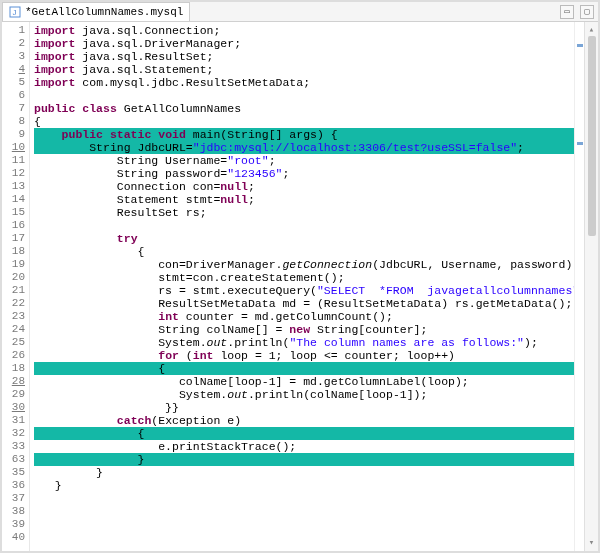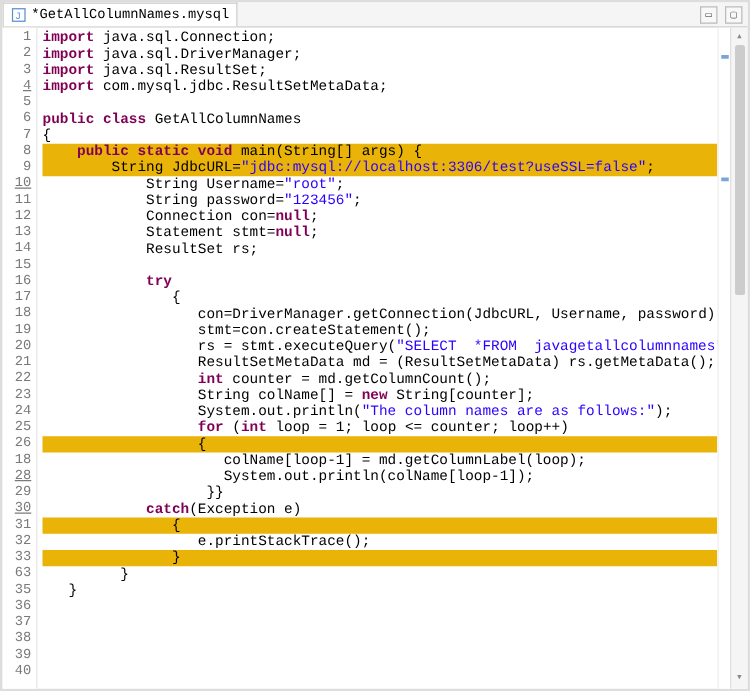--- a/index.html
+++ b/index.html
@@ -9,24 +9,24 @@
   .tab { display: flex; align-items: center; gap: 4px; padding: 2px 6px; background: #fff; border: 1px solid #ccc; border-bottom: none; font-size: 11px; height: 100%; }
   .tab-icon { width: 12px; height: 12px; display: inline-flex; }
   .window-controls { margin-left: auto; display: flex; gap: 6px; padding-right: 4px; }
   .ctrl-icon { width: 14px; height: 14px; border: 1px solid #bbb; display: inline-flex; align-items: center; justify-content: center; font-size: 9px; color: #666; background: #f8f8f8; }
   .editor-area { flex: 1; display: flex; overflow: hidden; position: relative; }
   .gutter { width: 28px; background: #fff; border-right: 1px solid #e8e8e8; text-align: right; padding: 2px 4px 2px 0; color: #7a7a7a; user-select: none; }
   .gutter .ln { height: 13px; line-height: 13px; font-size: 11px; }
   .gutter .ln.marked { text-decoration: underline; }
   .code { flex: 1; padding: 2px 0 14px 4px; position: relative; overflow: hidden; }
   .code-line { height: 13px; line-height: 13px; white-space: pre; font-size: 11.5px; }
-  .code-line.hl { background: #eab308; }
+  .code-line.hl { background: #14b8a6; }
   .kw { color: #7f0055; font-weight: bold; }
   .str { color: #2a00ff; }
-  .it { }
+  .it { font-style: italic; }
   .scrollbar { width: 14px; background: #f5f5f5; border-left: 1px solid #e0e0e0; display: flex; flex-direction: column; align-items: center; padding: 2px 0; }
   .arrow { font-size: 9px; color: #888; height: 12px; }
   .thumb { width: 8px; background: #ccc; border-radius: 2px; flex: 0 0 200px; margin-top: 0; }
   .overview { width: 10px; background: #fff; border-left: 1px solid #eee; position: relative; }
   .mark-blue { position: absolute; left: 2px; width: 6px; height: 3px; background: #7aa5d6; }
 </style>
 </head>
 <body>
 
 <div class="frame">
@@ -86,20 +86,21 @@
         <div class="ln">36</div>
         <div class="ln">37</div>
         <div class="ln">38</div>
         <div class="ln">39</div>
         <div class="ln">40</div>
       </div>
     <div class="code" id="code">
         <div class="code-line"><span class="kw">import</span> java.sql.Connection;</div>
         <div class="code-line"><span class="kw">import</span> java.sql.DriverManager;</div>
         <div class="code-line"><span class="kw">import</span> java.sql.ResultSet;</div>
+        <div class="code-line"><span class="kw">import</span> java.sql.Statement;</div>
         <div class="code-line"><span class="kw">import</span> com.mysql.jdbc.ResultSetMetaData;</div>
         <div class="code-line"></div>
         <div class="code-line"><span class="kw">public class</span> GetAllColumnNames</div>
         <div class="code-line">{</div>
         <div class="code-line hl">    <span class="kw">public static void</span> main(String[] args) {</div>
         <div class="code-line hl">        String JdbcURL=<span class="str">"jdbc:mysql://localhost:3306/test?useSSL=false"</span>;</div>
         <div class="code-line">            String Username=<span class="str">"root"</span>;</div>
         <div class="code-line">            String password=<span class="str">"123456"</span>;</div>
         <div class="code-line">            Connection con=<span class="kw">null</span>;</div>
         <div class="code-line">            Statement stmt=<span class="kw">null</span>;</div>

